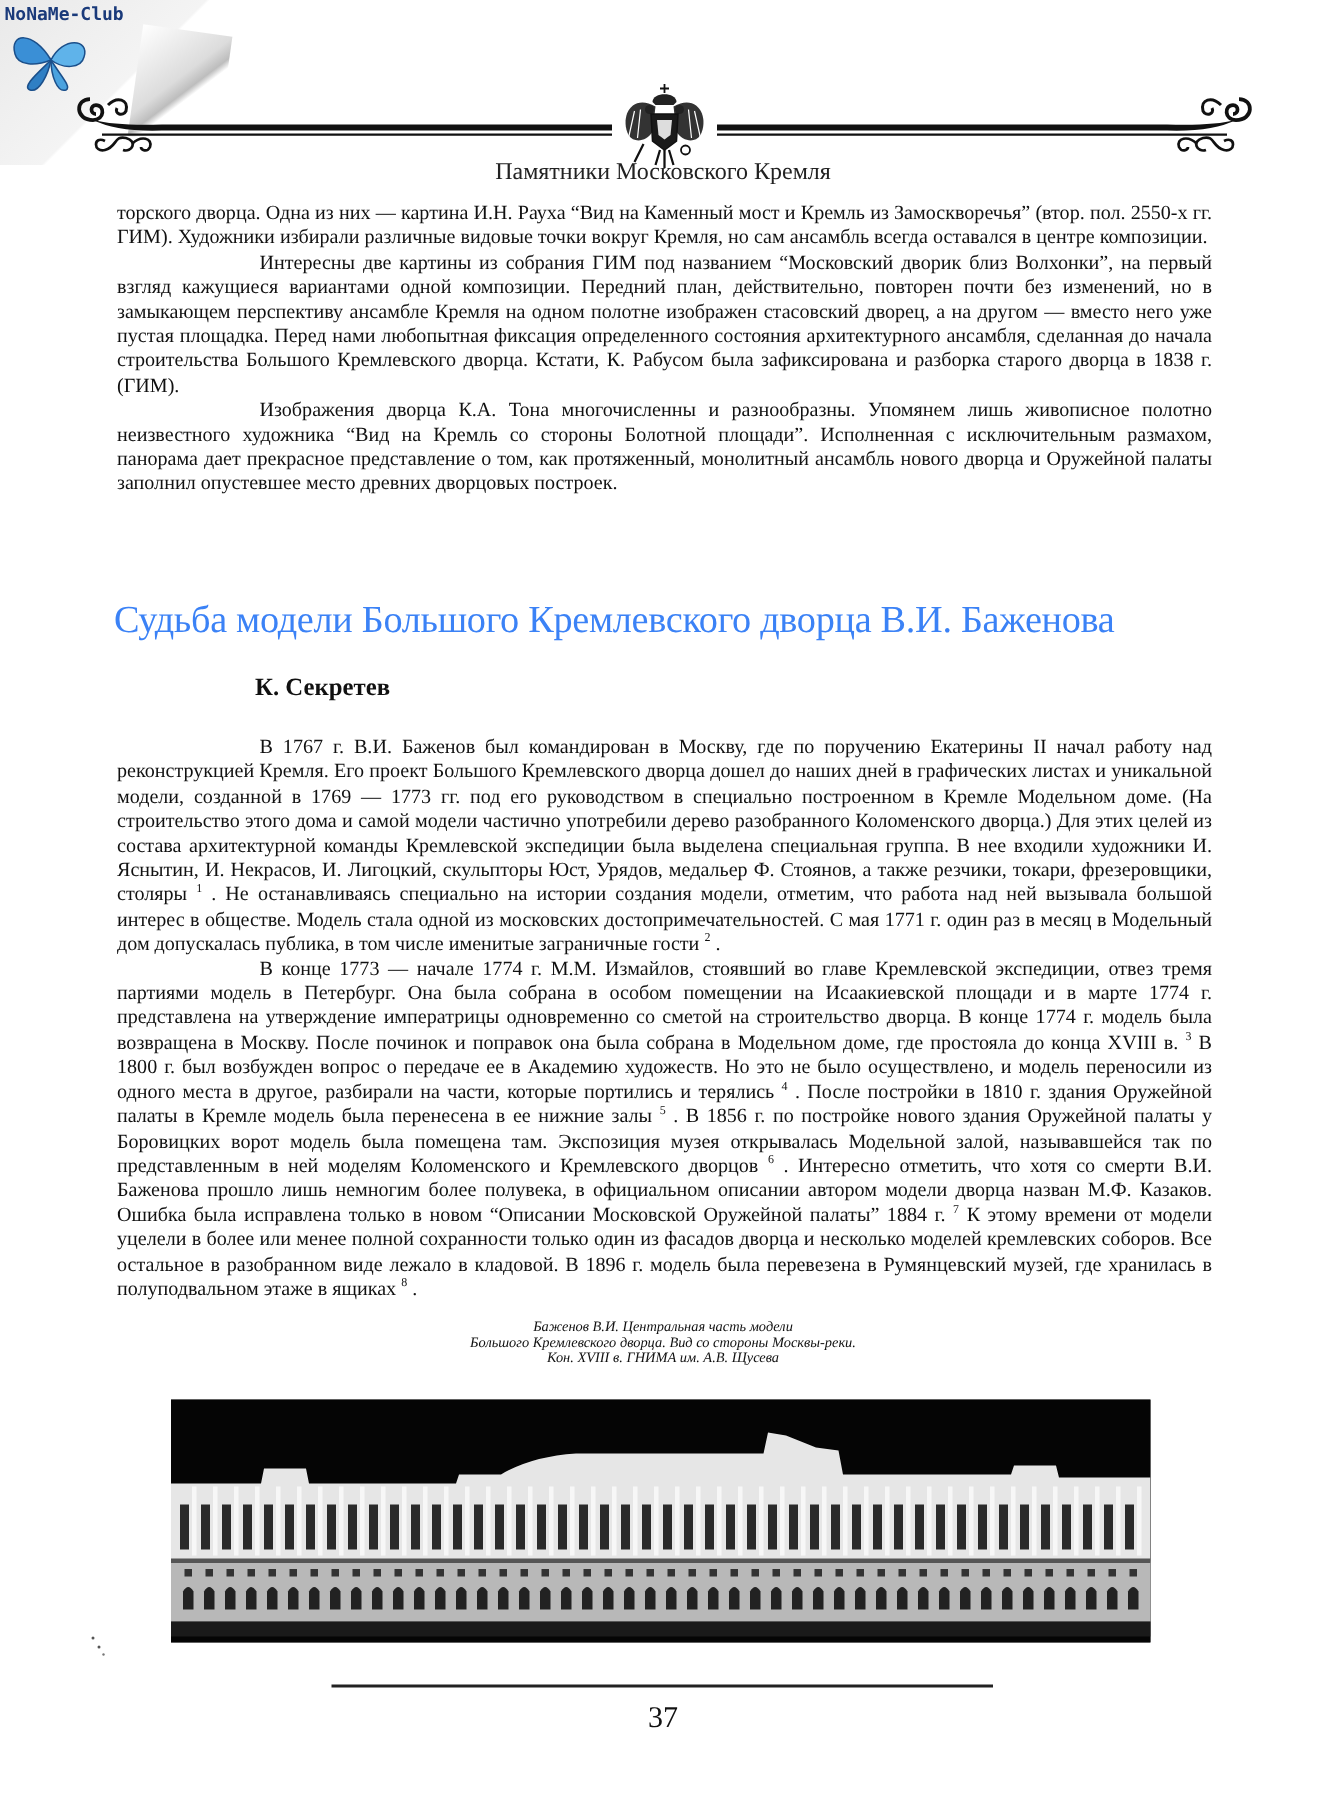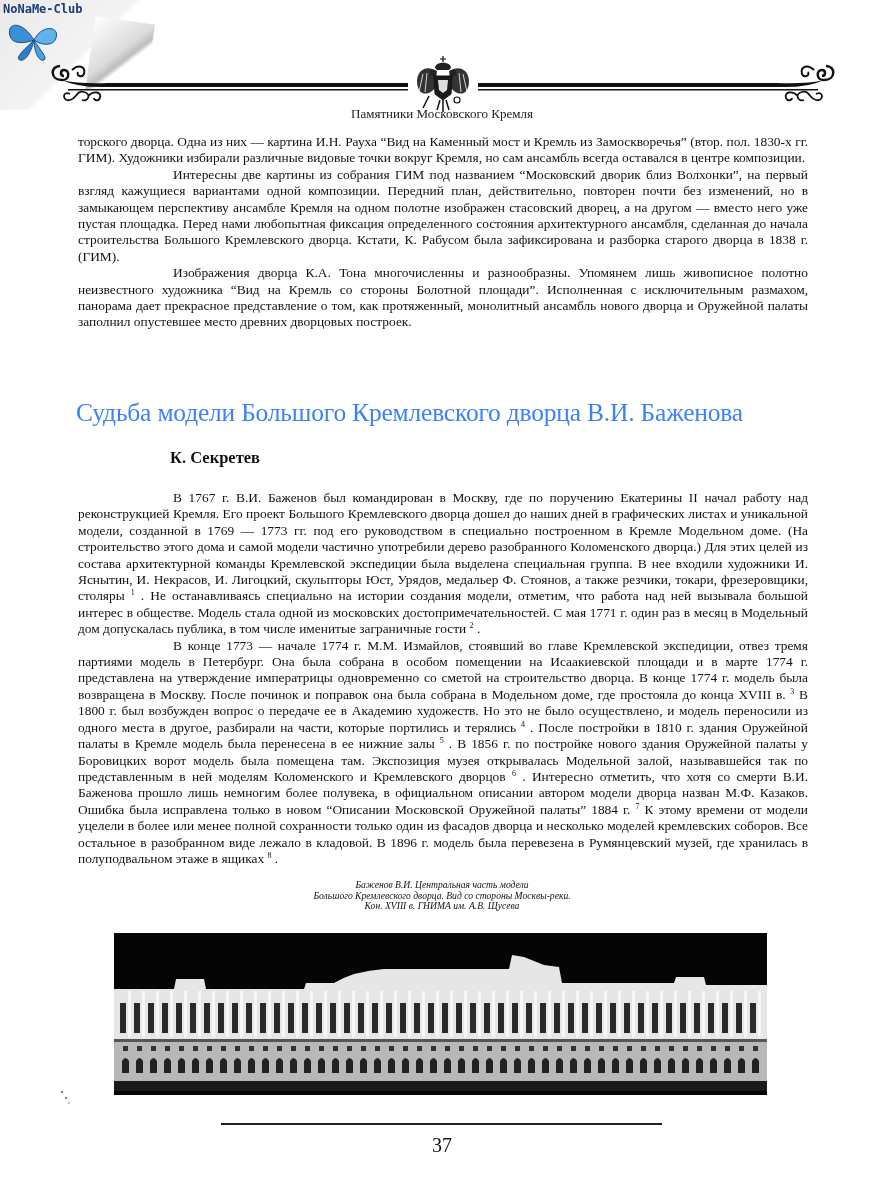--- a/index.html
+++ b/index.html
@@ -18,21 +18,21 @@
   .watermark-butterfly { position: absolute; left: 4px; top: 18px; }
   .watermark-curl {
     position: absolute; left: 90px; top: 20px; width: 60px; height: 75px;
     background: linear-gradient(135deg, #ffffff 0%, #dcdcdc 45%, #bdbdbd 55%, transparent 60%);
     transform: rotate(8deg);
   }
 
   .header-rule { position: absolute; left: 48px; top: 56px; width: 790px; height: 60px; }
   .running-title {
     position: absolute; top: 106px; left: 0; width: 884px; text-align: center;
-    font-size: 13px; color: #222;
+    font-size: 16px; color: #222;
   }
 
   .body-text {
     position: absolute; left: 78px; width: 730px; font-size: 13.4px; line-height: 16.4px;
     text-align: justify; hyphens: manual;
   }
   .body-text p { margin: 0; }
   .body-text p.indent { text-indent: 95px; }
   .top-block { top: 134px; }
 
@@ -109,21 +109,21 @@
     <path d="M-5 24 L5 24 L4 34 L0 37 L-4 34 Z" fill="#ddd"></path>
     <path d="M-3 44 L-6 54 M3 44 L6 54 M0 44 L0 56" stroke="#111" stroke-width="1.5"></path>
     <circle cx="14" cy="44" r="3" fill="none" stroke="#111" stroke-width="1.2"></circle>
     <path d="M-14 40 L-20 52" stroke="#111" stroke-width="1.5"></path>
   </g>
 </svg>
 
 <div class="running-title">Памятники Московского Кремля</div>
 
 <div class="body-text top-block">
-  <p>торского дворца. Одна из них — картина И.Н. Рауха “Вид на Каменный мост и Кремль из Замоскворечья” (втор. пол. 1830-х гг. ГИМ). Художники избирали различные видовые точки вокруг Кремля, но сам ансамбль всегда оставался в центре композиции.</p>
+  <p>торского дворца. Одна из них — картина И.Н. Рауха “Вид на Каменный мост и Кремль из Замоскворечья” (втор. пол. 2550-х гг. ГИМ). Художники избирали различные видовые точки вокруг Кремля, но сам ансамбль всегда оставался в центре композиции.</p>
   <p class="indent">Интересны две картины из собрания ГИМ под названием “Московский дворик близ Волхонки”, на первый взгляд кажущиеся вариантами одной композиции. Передний план, действительно, повторен почти без изменений, но в замыкающем перспективу ансамбле Кремля на одном полотне изображен стасовский дворец, а на другом — вместо него уже пустая площадка. Перед нами любопытная фиксация определенного состояния архитектурного ансамбля, сделанная до начала строительства Большого Кремлевского дворца. Кстати, К. Рабусом была зафиксирована и разборка старого дворца в 1838 г. (ГИМ).</p>
   <p class="indent">Изображения дворца К.А. Тона многочисленны и разнообразны. Упомянем лишь живописное полотно неизвестного художника “Вид на Кремль со стороны Болотной площади”. Исполненная с исключительным размахом, панорама дает прекрасное представление о том, как протяженный, монолитный ансамбль нового дворца и Оружейной палаты заполнил опустевшее место древних дворцовых построек.</p>
 </div>
 
 <h1 class="section-title" style="margin:0;font-weight:normal;">Судьба модели Большого Кремлевского дворца В.И. Баженова</h1>
 <div class="author">К. Секретев</div>
 
 <div class="body-text article-block">
   <p class="indent"><span>В 1767 г. В.И. Баженов был командирован в Москву, где по поручению Екатерины II начал работу над реконструкцией Кремля. Его проект Большого Кремлевского дворца дошел до наших дней в графических листах и уникальной модели, созданной в 1769 — 1773 гг. под его руководством в специально построенном в Кремле Модельном доме. (На строительство этого дома и самой модели частично употребили дерево разобранного Коломенского дворца.) Для этих целей из состава архитектурной команды Кремлевской экспедиции была выделена специальная группа. В нее входили художники И. Яснытин, И. Некрасов, И. Лигоцкий, скульпторы Юст, Урядов, медальер Ф. Стоянов, а также резчики, токари, фрезеровщики, столяры</span>&nbsp;<sup>1</sup> <span>. Не останавливаясь специально на истории создания модели, отметим, что работа над ней вызывала большой интерес в обществе. Модель стала одной из московских достопримечательностей. С мая 1771 г. один раз в месяц в Модельный дом допускалась публика, в том числе именитые заграничные гости</span>&nbsp;<sup>2</sup> <span>.</span></p>
   <p class="indent"><span>В конце 1773 — начале 1774 г. М.М. Измайлов, стоявший во главе Кремлевской экспедиции, отвез тремя партиями модель в Петербург. Она была собрана в особом помещении на Исаакиевской площади и в марте 1774 г. представлена на утверждение императрицы одновременно со сметой на строительство дворца. В конце 1774 г. модель была возвращена в Москву. После починок и поправок она была собрана в Модельном доме, где простояла до конца XVIII в.</span>&nbsp;<sup>3</sup><span> В 1800 г. был возбужден вопрос о передаче ее в Академию художеств. Но это не было осуществлено, и модель переносили из одного места в другое, разбирали на части, которые портились и терялись</span>&nbsp;<sup>4</sup> <span>. После постройки в 1810 г. здания Оружейной палаты в Кремле модель была перенесена в ее нижние залы</span>&nbsp;<sup>5</sup> <span>. В 1856 г. по постройке нового здания Оружейной палаты у Боровицких ворот модель была помещена там. Экспозиция музея открывалась Модельной залой, называвшейся так по представленным в ней моделям Коломенского и Кремлевского дворцов</span>&nbsp;<sup>6</sup> <span>. Интересно отметить, что хотя со смерти В.И. Баженова прошло лишь немногим более полувека, в официальном описании автором модели дворца назван М.Ф. Казаков. Ошибка была исправлена только в новом “Описании Московской Оружейной палаты” 1884 г.</span>&nbsp;<sup>7</sup><span> К этому времени от модели уцелели в более или менее полной сохранности только один из фасадов дворца и несколько моделей кремлевских соборов. Все остальное в разобранном виде лежало в кладовой. В 1896 г. модель была перевезена в Румянцевский музей, где хранилась в полуподвальном этаже в ящиках</span>&nbsp;<sup>8</sup> <span>.</span></p>

